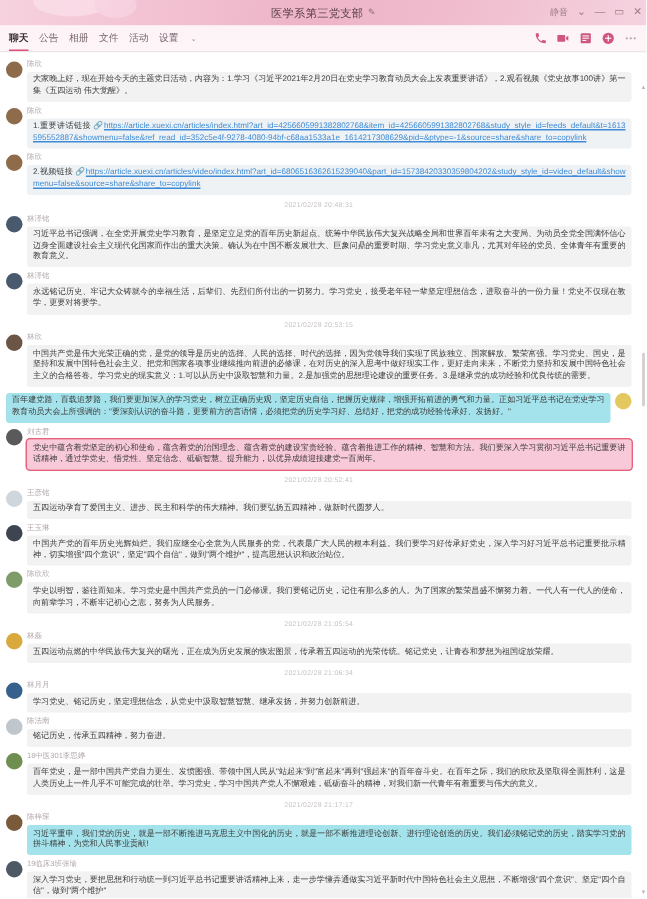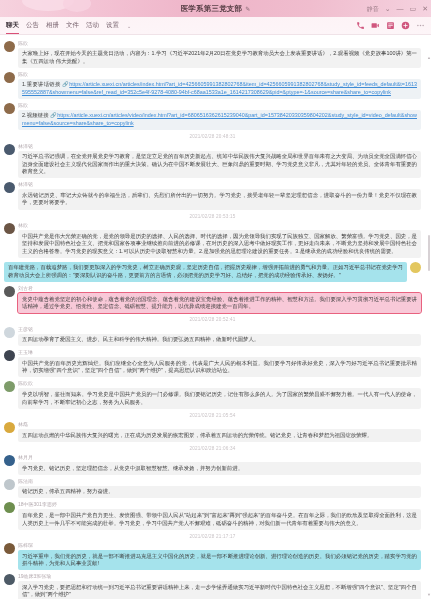--- a/index.html
+++ b/index.html
@@ -13,21 +13,21 @@
 
   
   .titlebar {
     height: 17px; flex: 0 0 17px; position: relative;
     background: linear-gradient(100deg,#f6d2de 0%, #f3c3d4 22%, #eeb4c8 48%, #f0bdce 72%, #f5d2df 100%);
     display: flex; align-items: center; justify-content: center;
   }
   .titlebar .blob1 { position:absolute; left:22px; top:-9px; width:52px; height:20px; border-radius:50%; background:#f9dde7; opacity:.85; }
   .titlebar .blob2 { position:absolute; left:63px; top:-5px; width:28px; height:17px; border-radius:50%; background:#f7d2e0; opacity:.9; }
   .title-wrap { display:flex; align-items:center; gap:3px; }
-  .title-text { font-size:7.5px; color:#5a4048; font-weight:bold; letter-spacing:.2px; }
+  .title-text { font-size:7.5px; color:#5a4048; font-weight:normal; letter-spacing:.2px; }
   .title-edit { font-size:6px; color:#8a6a76; }
   .win-controls { position:absolute; right:3px; top:0; height:17px; display:flex; align-items:center; gap:6px; }
   .win-controls span { font-size:6px; color:#9b7b87; line-height:1; }
   .win-controls .wc-glyph { font-size:7px; }
 
   
   .menubar {
     height: 18px; flex: 0 0 18px; position:relative;
     background: linear-gradient(180deg,#fdf3f6 0%, #fdf5f8 100%);
     display:flex; align-items:center; padding: 0 6px;

